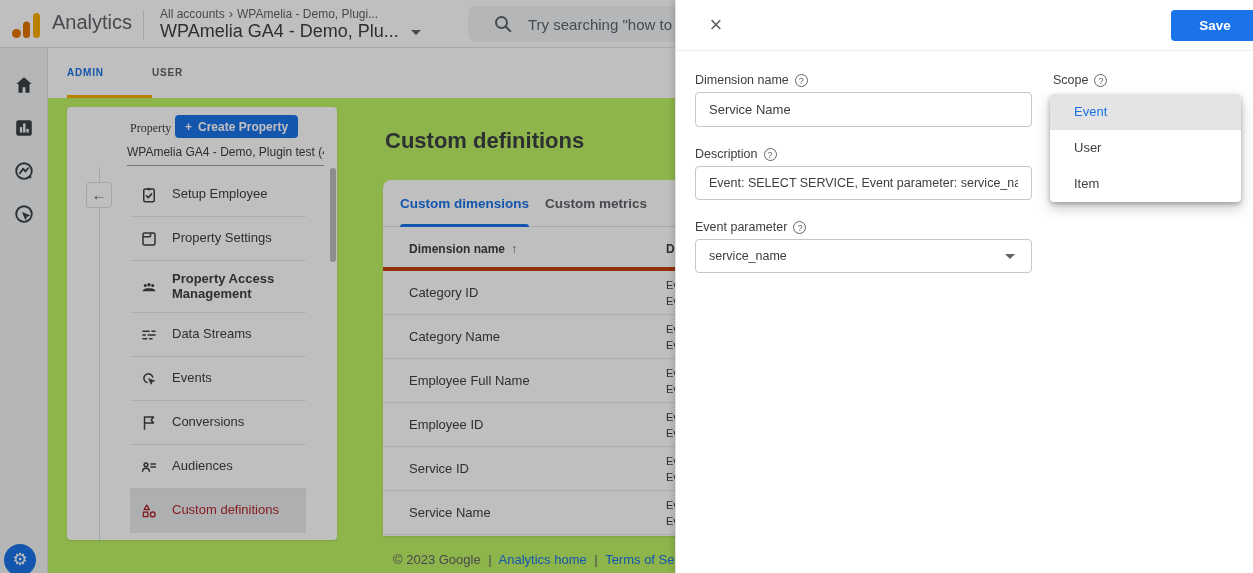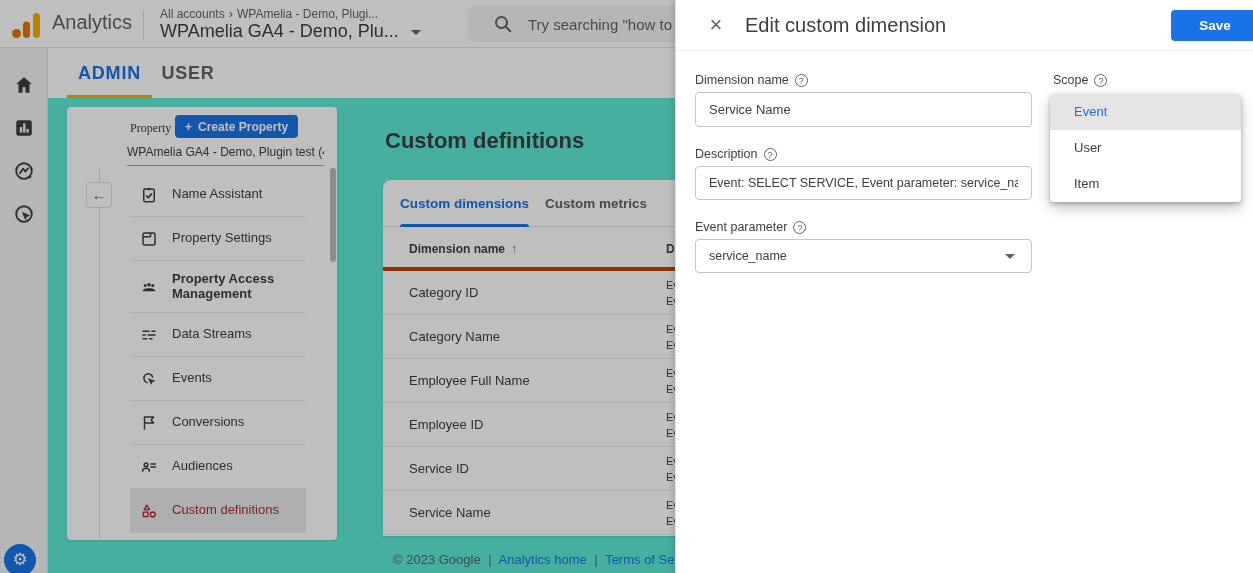--- a/index.html
+++ b/index.html
@@ -1,18 +1,18 @@
 <!DOCTYPE html>
 <html><head>
 <meta charset="utf-8">
 <style>
   * { margin:0; padding:0; box-sizing:border-box; }
   html,body { width:1253px; height:573px; overflow:hidden; background:#fff;
               font-family:"Liberation Sans", sans-serif; }
-  .screen { position:relative; width:1253px; height:573px; background:#5eead4; overflow:hidden; }
+  .screen { position:relative; width:1253px; height:573px; background:#bef264; overflow:hidden; }
 
   
   .topbar { position:absolute; left:0; top:0; width:1253px; height:48px; background:#fff;
             border-bottom:1px solid #e0e0e0; z-index:1; }
   .ga-logo { position:absolute; left:12px; top:13px; }
   .app-name { position:absolute; left:52px; top:11px; font-size:20px; color:#5f6368; }
   .topbar-divider { position:absolute; left:143px; top:10px; width:1px; height:30px; background:#dadce0; }
   .crumb { position:absolute; left:160px; top:6px; font-size:12px; color:#5f6368; white-space:nowrap; }
   .crumb .chev { display:inline-block; margin:0 4px; font-size:13px; color:#5f6368; }
   .prop-select { position:absolute; left:160px; top:21px; font-size:18px; color:#3c4043; white-space:nowrap; cursor:pointer; }
@@ -28,22 +28,22 @@
 
   
   .rail { position:absolute; left:0; top:48px; width:48px; height:525px; background:#f1f3f4;
           border-right:1px solid #e0e0e0; z-index:1; }
   .rail-btn { position:absolute; left:13px; width:22px; height:22px; cursor:pointer; }
   .rail-gear { position:absolute; left:4px; top:496px; width:32px; height:32px; border-radius:50%;
                background:#1a73e8; color:#fff; text-align:center; line-height:32px; font-size:17px; cursor:pointer; }
 
   
   .tabbar { position:absolute; left:48px; top:48px; width:1205px; height:50px; background:#fff; z-index:1; }
-  .atab { position:absolute; top:0; height:50px; line-height:50px; text-align:center;
-          font-size:18px; font-weight:bold; letter-spacing:.8px; cursor:pointer; }
+  .atab { position:absolute; top:0; height:50px; line-height:50px; 
+          font-size:10px; font-weight:bold; letter-spacing:.8px; cursor:pointer; }
   .atab.active { color:#1a73e8; }
   .atab.inactive { color:#5f6368; }
   .atab .underline { position:absolute; left:0; bottom:0; width:100%; height:3px; background:#f9ab00; }
 
   
   .prop-card { position:absolute; left:67px; top:107px; width:270px; height:433px; background:#fff;
                border-radius:4px; box-shadow:0 1px 2px rgba(0,0,0,.12); overflow:hidden; z-index:1; }
   .prop-head-label { position:absolute; left:63px; top:14px; font-size:12px; color:#3c4043;font-family:Liberation Serif, serif; }
   .create-btn { position:absolute; left:108px; top:8px; height:23px; padding:0 10px; background:#1a73e8;
                 color:#fff; font-size:12px; font-weight:bold; border:none; border-radius:4px;
@@ -198,21 +198,21 @@
 
     <div class="pmenu">
       <div class="pitem">
         <span class="picon">
           <svg width="18" height="18" viewBox="0 0 24 24" fill="none" stroke="currentColor" stroke-width="2">
               <rect x="5" y="4" width="14" height="17" rx="2"></rect>
               <rect x="9.5" y="2.5" width="5" height="3" rx="1" fill="currentColor" stroke="none"></rect>
               <path d="M8.5 13l2.5 2.5 4.5-5" stroke-linecap="round" stroke-linejoin="round"></path>
             </svg>
         </span>
-        <span class="plabel">Name Assistant</span>
+        <span class="plabel">Setup Employee</span>
       </div>
       <div class="pitem">
         <span class="picon">
           <svg width="18" height="18" viewBox="0 0 24 24" fill="none" stroke="currentColor" stroke-width="2">
               <rect x="4" y="4" width="16" height="16" rx="2"></rect>
               <line x1="4" y1="9" x2="14" y2="9"></line>
               <line x1="14" y1="4" x2="14" y2="9"></line>
             </svg>
         </span>
         <span class="plabel">Property Settings</span>
@@ -333,21 +333,20 @@
     <a>Analytics home</a>
     <span class="sep">|</span>
     <a>Terms of Ser</a>
   </div>
 
   <div class="scrim"></div>
 
   <aside class="panel">
     <div class="panel-head">
       <span class="close-btn">×</span>
-      <span class="panel-title">Edit custom dimension</span>
       <button class="save-btn">Save</button>
     </div>
 
     <label class="flabel" style="left:19px;top:73px">
       <span>Dimension name</span>
       <span class="help"></span>
     </label>
     <input class="finput" style="top: 92px; height: 35px;" value="Service Name">
 
     <label class="flabel" style="left:377px;top:73px">

